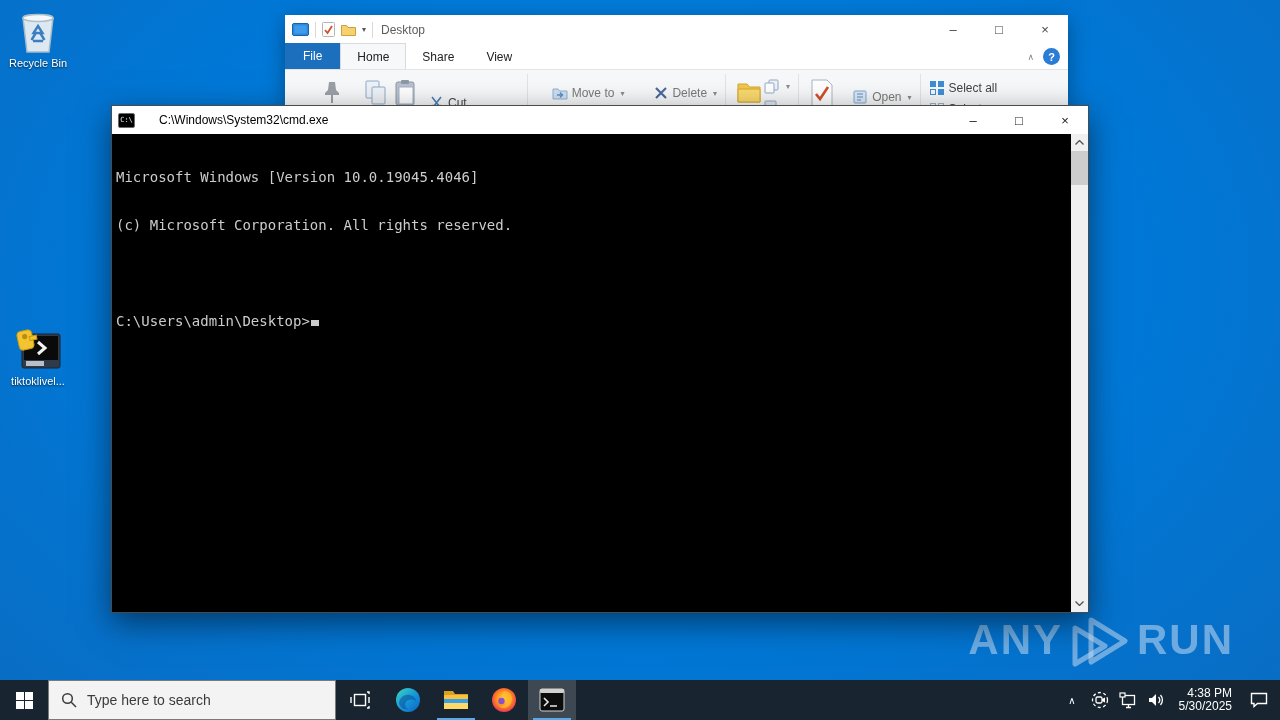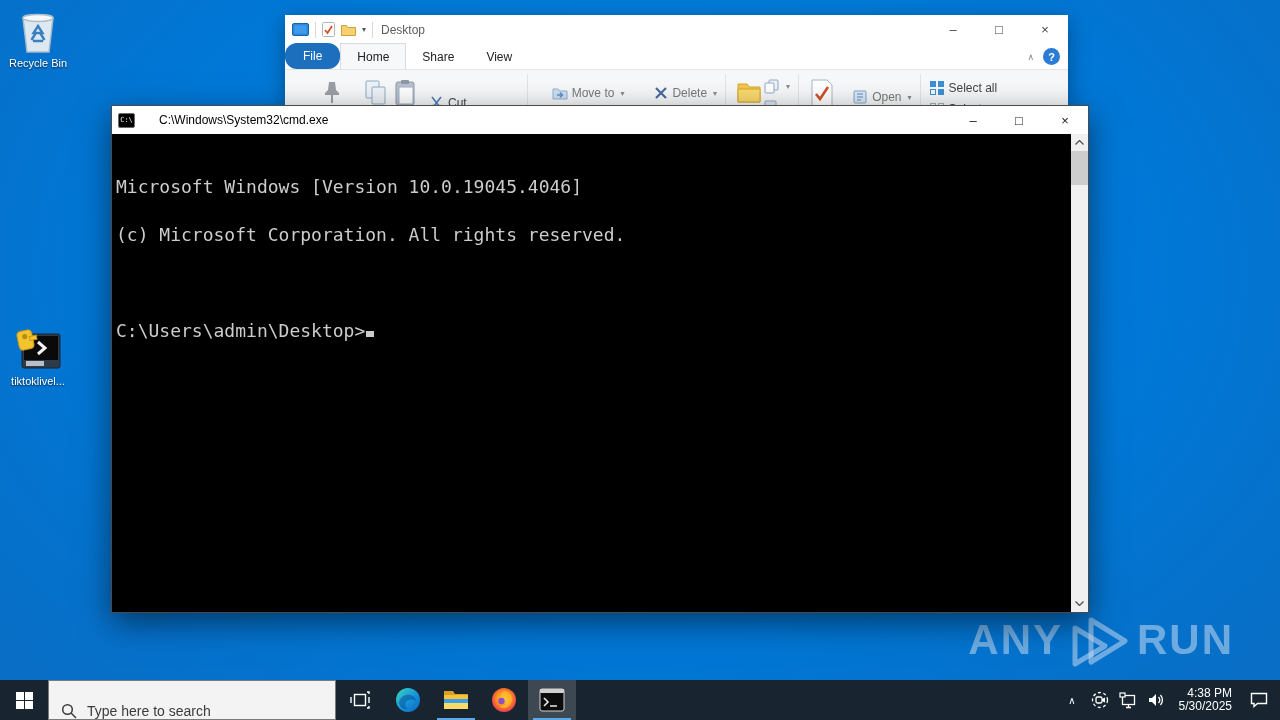--- a/index.html
+++ b/index.html
@@ -28,21 +28,21 @@
   .qat { display:flex; align-items:center; gap:6px; }
   .qat .sep { width:1px; height:16px; background:#d9d9d9; }
   .qat .dd { font-size:8px; color:#555; }
   .ex-title .title-text { margin-left:8px; font-size:12px; color:#5d5d5d; }
   .ex-caption { margin-left:auto; display:flex; height:29px; }
   .cap-btn { width:46px; display:flex; align-items:center; justify-content:center;
              font-size:13px; color:#444; }
   .ex-tabs { height:26px; display:flex; align-items:flex-end; background:#fff;
              border-bottom:1px solid #e4e4e6; position:relative; }
   .tab { height:24px; padding:0 16px; display:flex; align-items:center; font-size:12px; color:#222; }
-  .tab.file { background:#1b6fbd; color:#fff; height:26px; padding:0 18px;border-radius:12px; }
+  .tab.file { background:#1b6fbd; color:#fff; height:26px; padding:0 18px; }
   .tab.sel { background:#f7f8f9; border:1px solid #dadada; border-bottom:none; height:26px; }
   .tab-right { position:absolute; right:8px; top:4px; display:flex; align-items:center; gap:9px; }
   .rib-collapse { color:#888; font-size:9px; }
   .help-btn { width:17px; height:17px; border-radius:50%; background:#2a7cd4; color:#fff;
               font-size:11px; font-weight:700; display:flex; align-items:center; justify-content:center; }
   .ex-ribbon { height:60px; background:#f7f8f9; display:flex; align-items:flex-start;
                padding:4px 2px 0 14px; }
   .rsep { width:1px; align-self:stretch; height:52px; background:#e3e3e4; margin:0 8px; }
   .rcol { display:flex; flex-direction:column; gap:6px; }
   .rrow { display:flex; align-items:center; gap:4px; font-size:12px; color:#444; }
@@ -54,38 +54,38 @@
   .cmd { position:absolute; left:111px; top:105px; width:978px; height:508px;
          box-shadow:0 10px 30px rgba(0,0,0,.5); border:1px solid #4a4a4a; background:#000; }
   .cmd-title { height:28px; background:#fff; display:flex; align-items:center; padding-left:6px; }
   .cmd-ico { width:17px; height:15px; background:#000; border:1px solid #6b6b6b; border-radius:2px;
              color:#e8e8e8; font-size:7px; line-height:13px; text-align:center;
              font-family:"DejaVu Sans Mono", monospace; }
   .cmd-title .t { margin-left:24px; font-size:12px; color:#000; }
   .cmd-caption { margin-left:auto; display:flex; height:28px; }
   .cmd-caption .cap-btn { color:#1a1a1a; }
   .cmd-body { position:relative; height:478px; background:#000; overflow:hidden; }
-  .console { padding:13px 20px 0 4px; font-family:"DejaVu Sans Mono", monospace;
-             font-size:18px; line-height:16px; color:#cccccc; white-space:pre-wrap; }
+  .console { padding:3px 20px 0 4px; font-family:"DejaVu Sans Mono", monospace;
+             font-size:14px; line-height:16px; color:#cccccc; white-space:pre-wrap; }
   .cursor { display:inline-block; width:8px; height:6px; background:#cccccc; margin-left:1px; }
   .scrollbar { position:absolute; right:0; top:0; width:17px; height:100%; background:#f0f0f0;
                display:flex; flex-direction:column; align-items:center; }
   .sb-arrow { width:17px; height:17px; display:flex; align-items:center; justify-content:center; }
   .sb-thumb { width:17px; height:34px; background:#cdcdcd; }
   .sb-space { flex:1; }
 
   
   .taskbar { position:absolute; left:0; bottom:0; width:1280px; height:40px; background:#18242f;
              display:flex; align-items:stretch; }
   .tb-btn { width:48px; display:flex; align-items:center; justify-content:center; position:relative; }
   .tb-btn.active { background:rgba(255,255,255,.17); }
   .tb-btn.open::after { content:""; position:absolute; bottom:0; left:5px; right:5px; height:2px;
                         background:#5ca9e8; }
   .search { width:288px; background:#f3f3f3; border:1px solid #7a7a7a; display:flex;
-            align-items:flex-end; padding-left:12px; gap:10px; }
+            align-items:center; padding-left:12px; gap:10px; }
   .search input { border:none; outline:none; background:transparent; font-size:14px; color:#3b3b3b;
                   font-family:"Liberation Sans", sans-serif; width:220px; }
   .search input::placeholder { color:#3b3b3b; opacity:1; }
   .tray { margin-left:auto; display:flex; align-items:center; gap:4px; padding-right:2px; }
   .tray-ico { width:24px; height:40px; display:flex; align-items:center; justify-content:center;
               color:#fff; }
   .chev { font-size:10px; color:#fff; }
   .clock { width:64px; text-align:right; color:#fff; font-size:12px; line-height:13px;
            padding-right:4px; }
   .action { width:38px; height:40px; display:flex; align-items:center; justify-content:center; }

